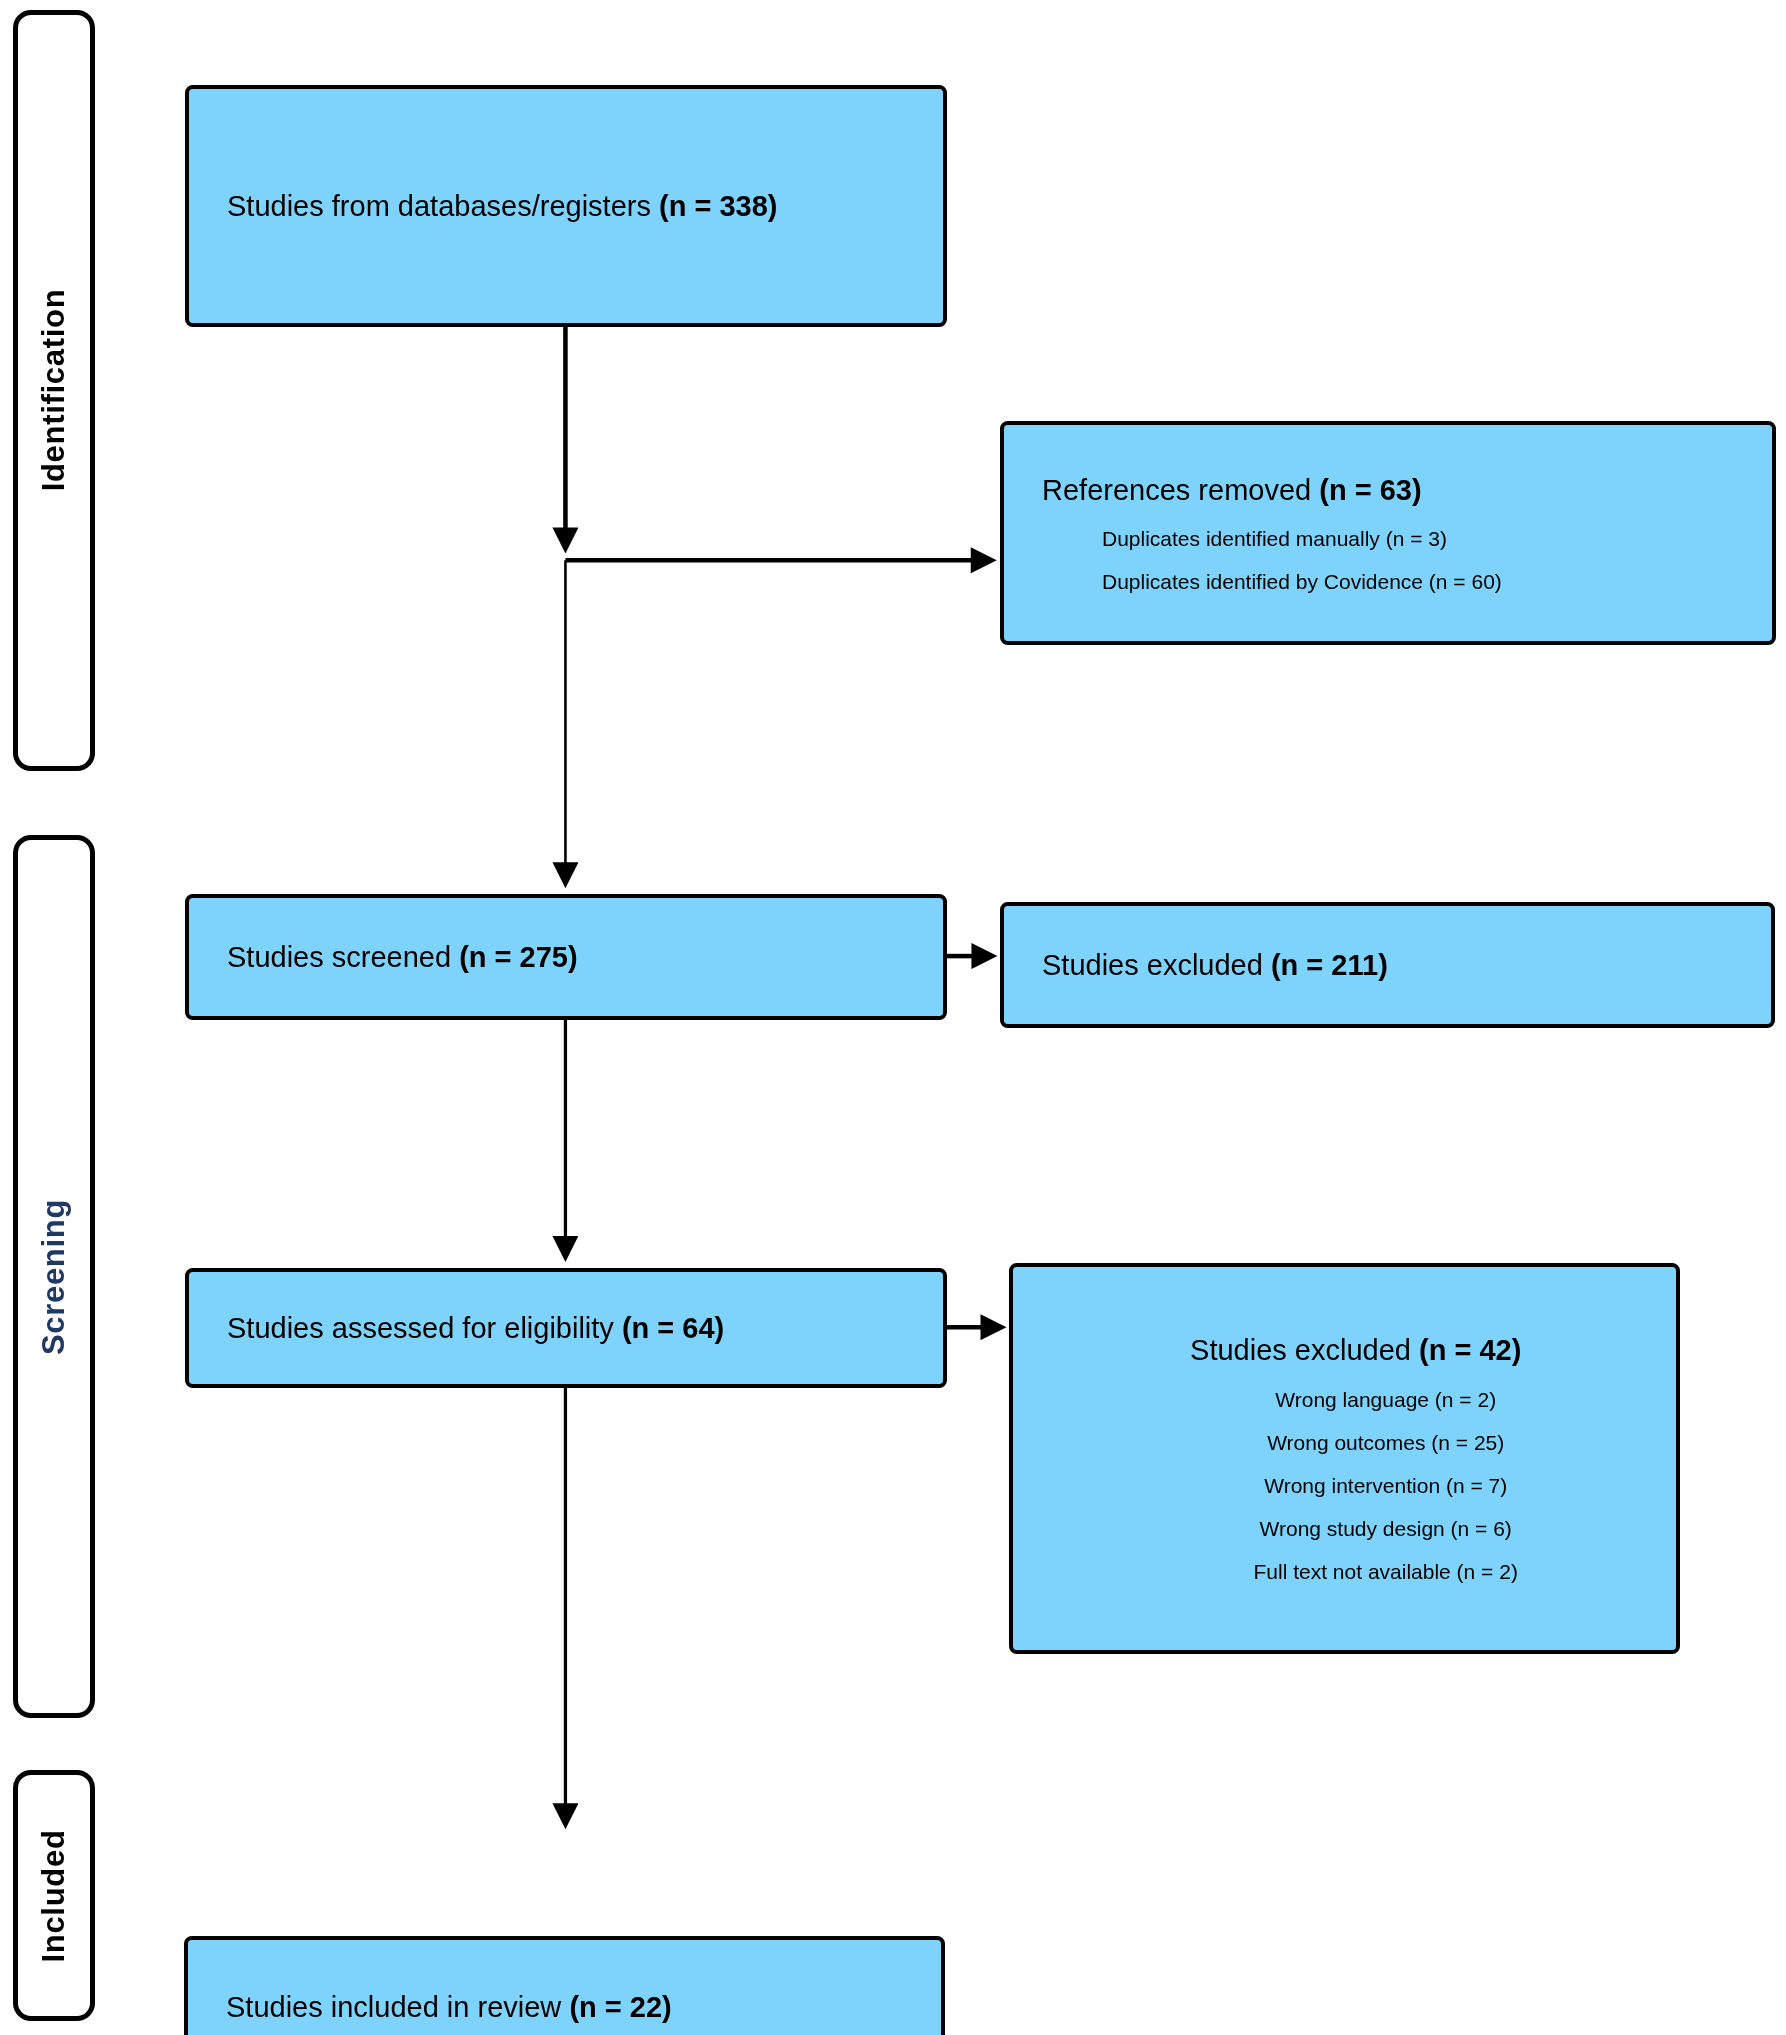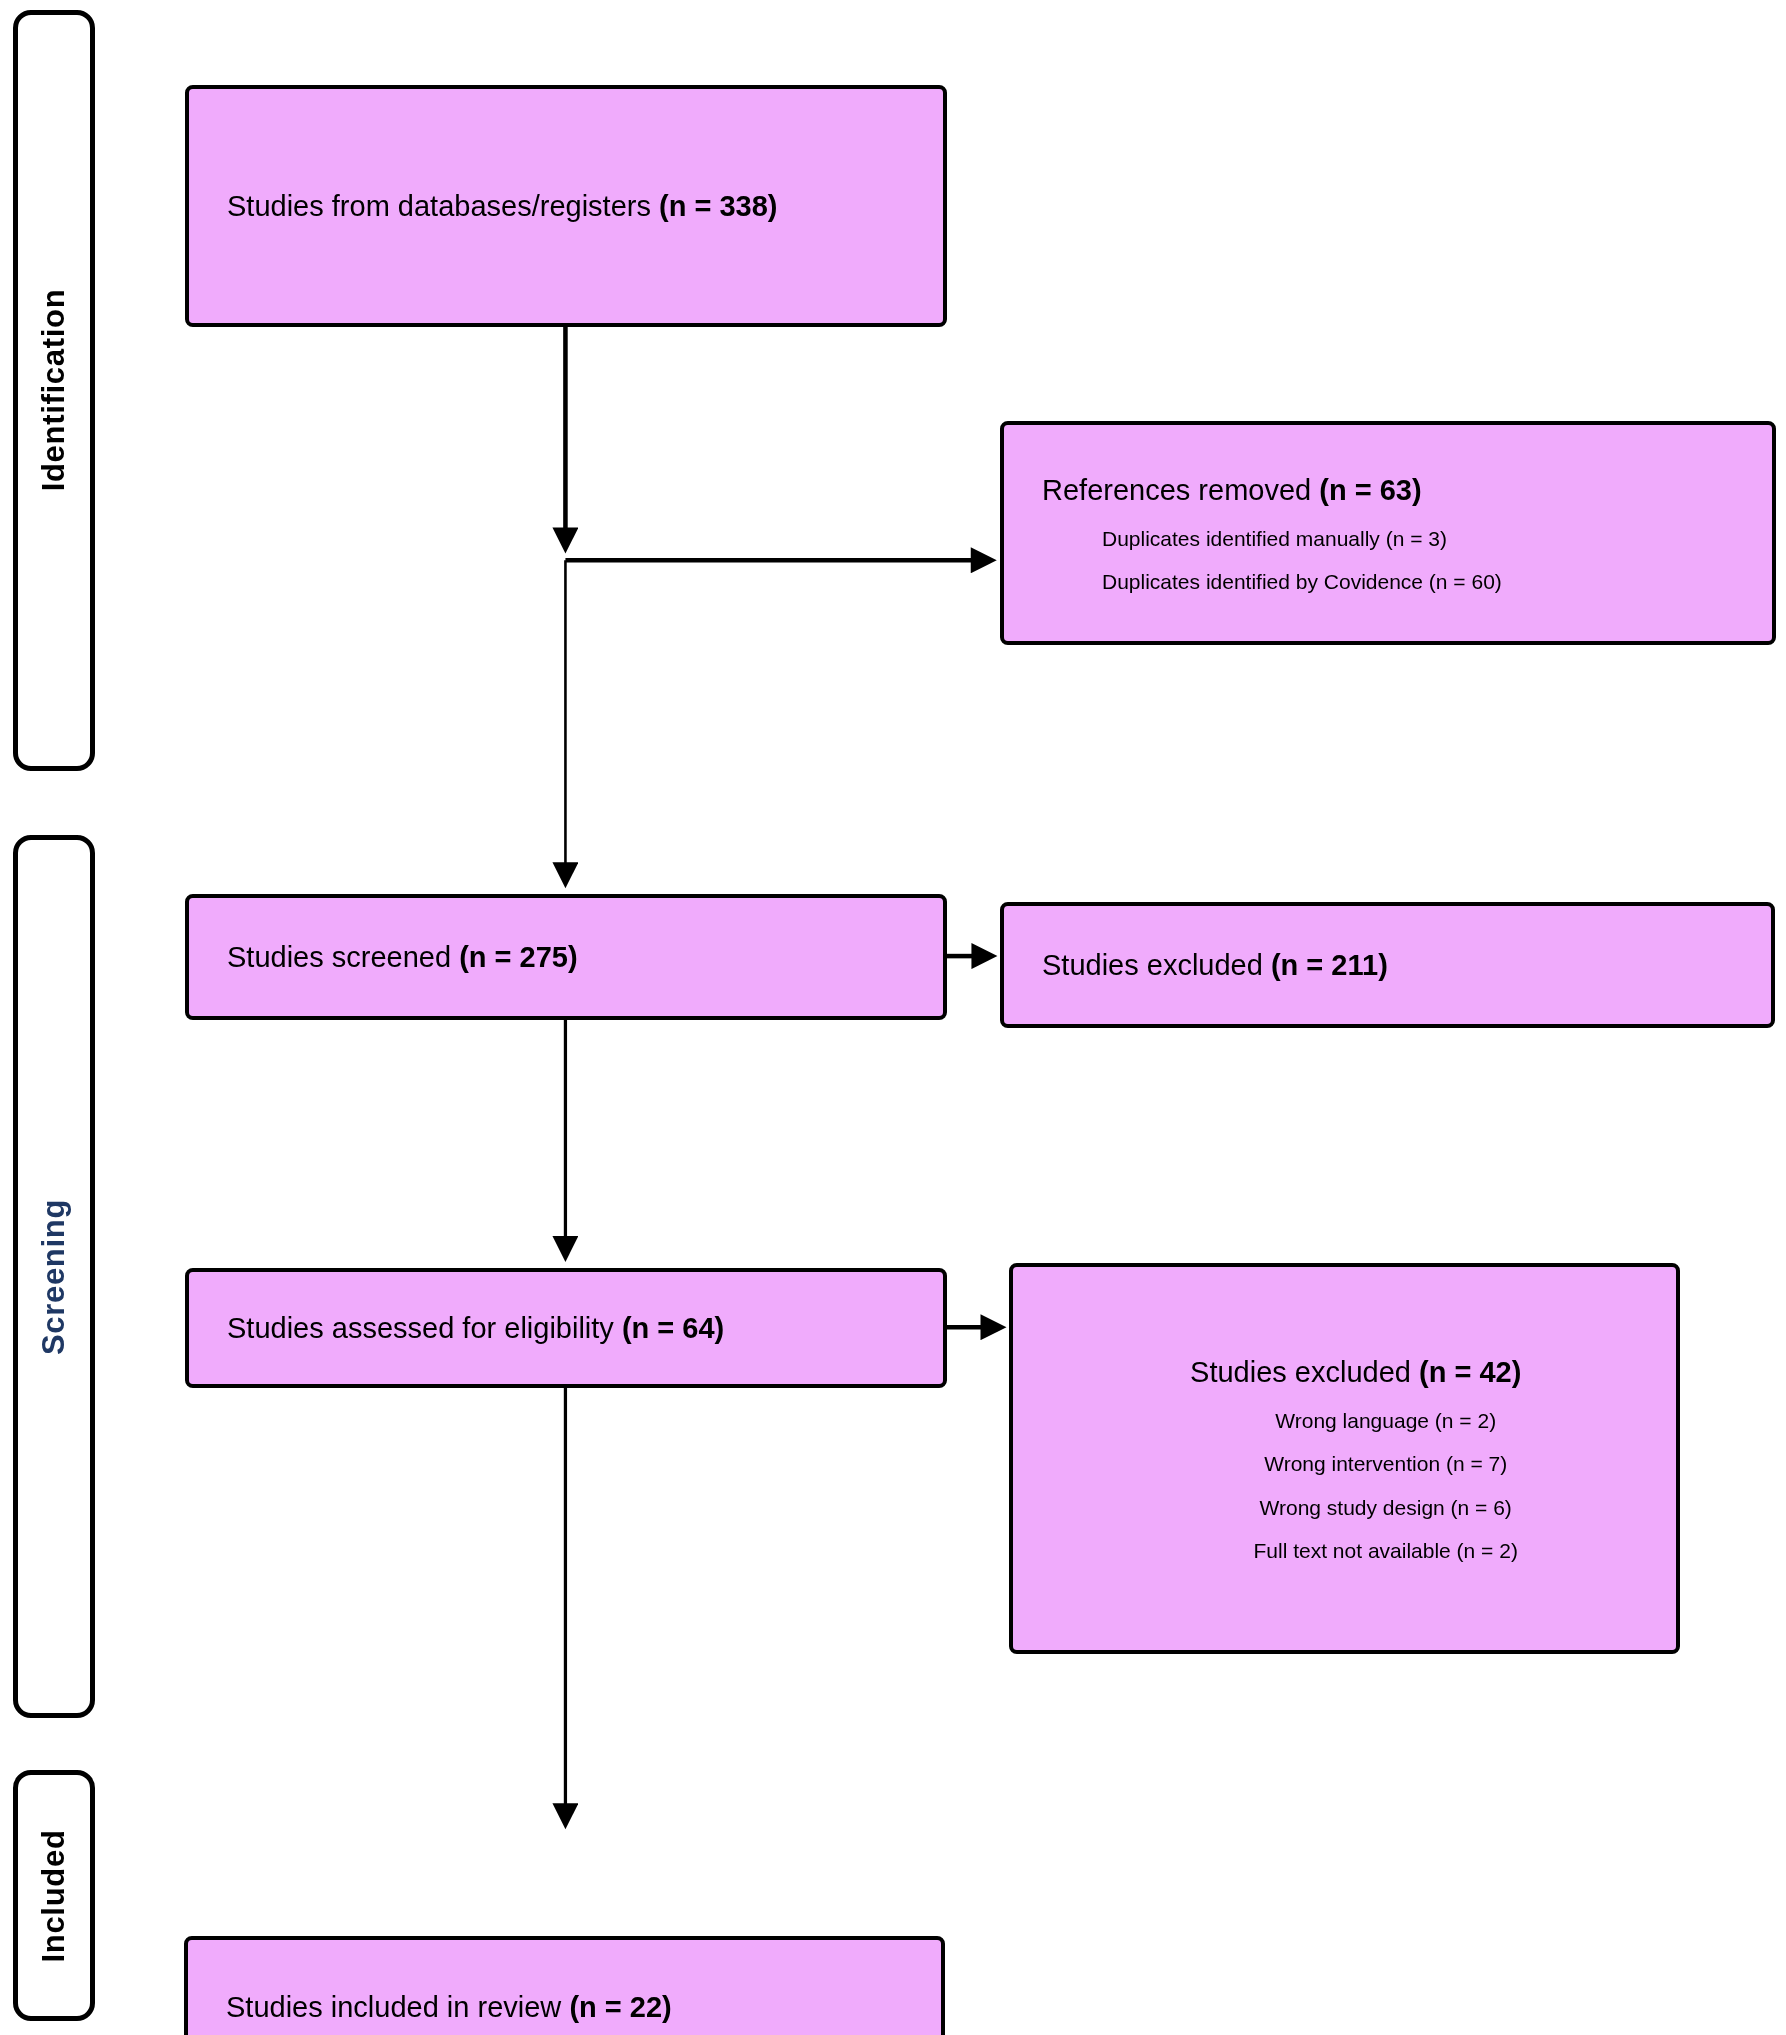--- a/index.html
+++ b/index.html
@@ -38,21 +38,21 @@
     letter-spacing: 0.7px;
   }
   .stage-identification { top: 9.8px;   height: 761px; }
   .stage-screening      { top: 835px; height: 883px; }
   .stage-included       { top: 1770px; height: 251px;  }
   .stage-screening .stage-label { color: #1F3864; }
   
   .flow-box {
     position: absolute;
     box-sizing: border-box;
-    background: #f0abfc;
+    background: #7dd3fc;
     border: 4.6px solid #000000;
     border-radius: 7.8px;
     display: flex;
     flex-direction: column;
     justify-content: center;
     padding: 15.6px 15.6px 15.6px 38px;
     font-size: 29px;
     line-height: 1.25;
   }
   .flow-box .count { font-weight: bold; }
@@ -143,20 +143,21 @@
       <span class="count">(n = 64)</span>
     </div>
   </div>
 
   <div class="flow-box box-excl-elig">
     <div>
       <span>Studies excluded</span>
       <span class="count">(n = 42)</span>
     </div>
     <div class="sub-item">Wrong language (n = 2)</div>
+    <div class="sub-item">Wrong outcomes (n = 25)</div>
     <div class="sub-item">Wrong intervention (n = 7)</div>
     <div class="sub-item">Wrong study design (n = 6)</div>
     <div class="sub-item">Full text not available (n = 2)</div>
   </div>
 
   <div class="flow-box box-included">
     <div>
       <span>Studies included in review</span>
       <span class="count">(n = 22)</span>
     </div>

